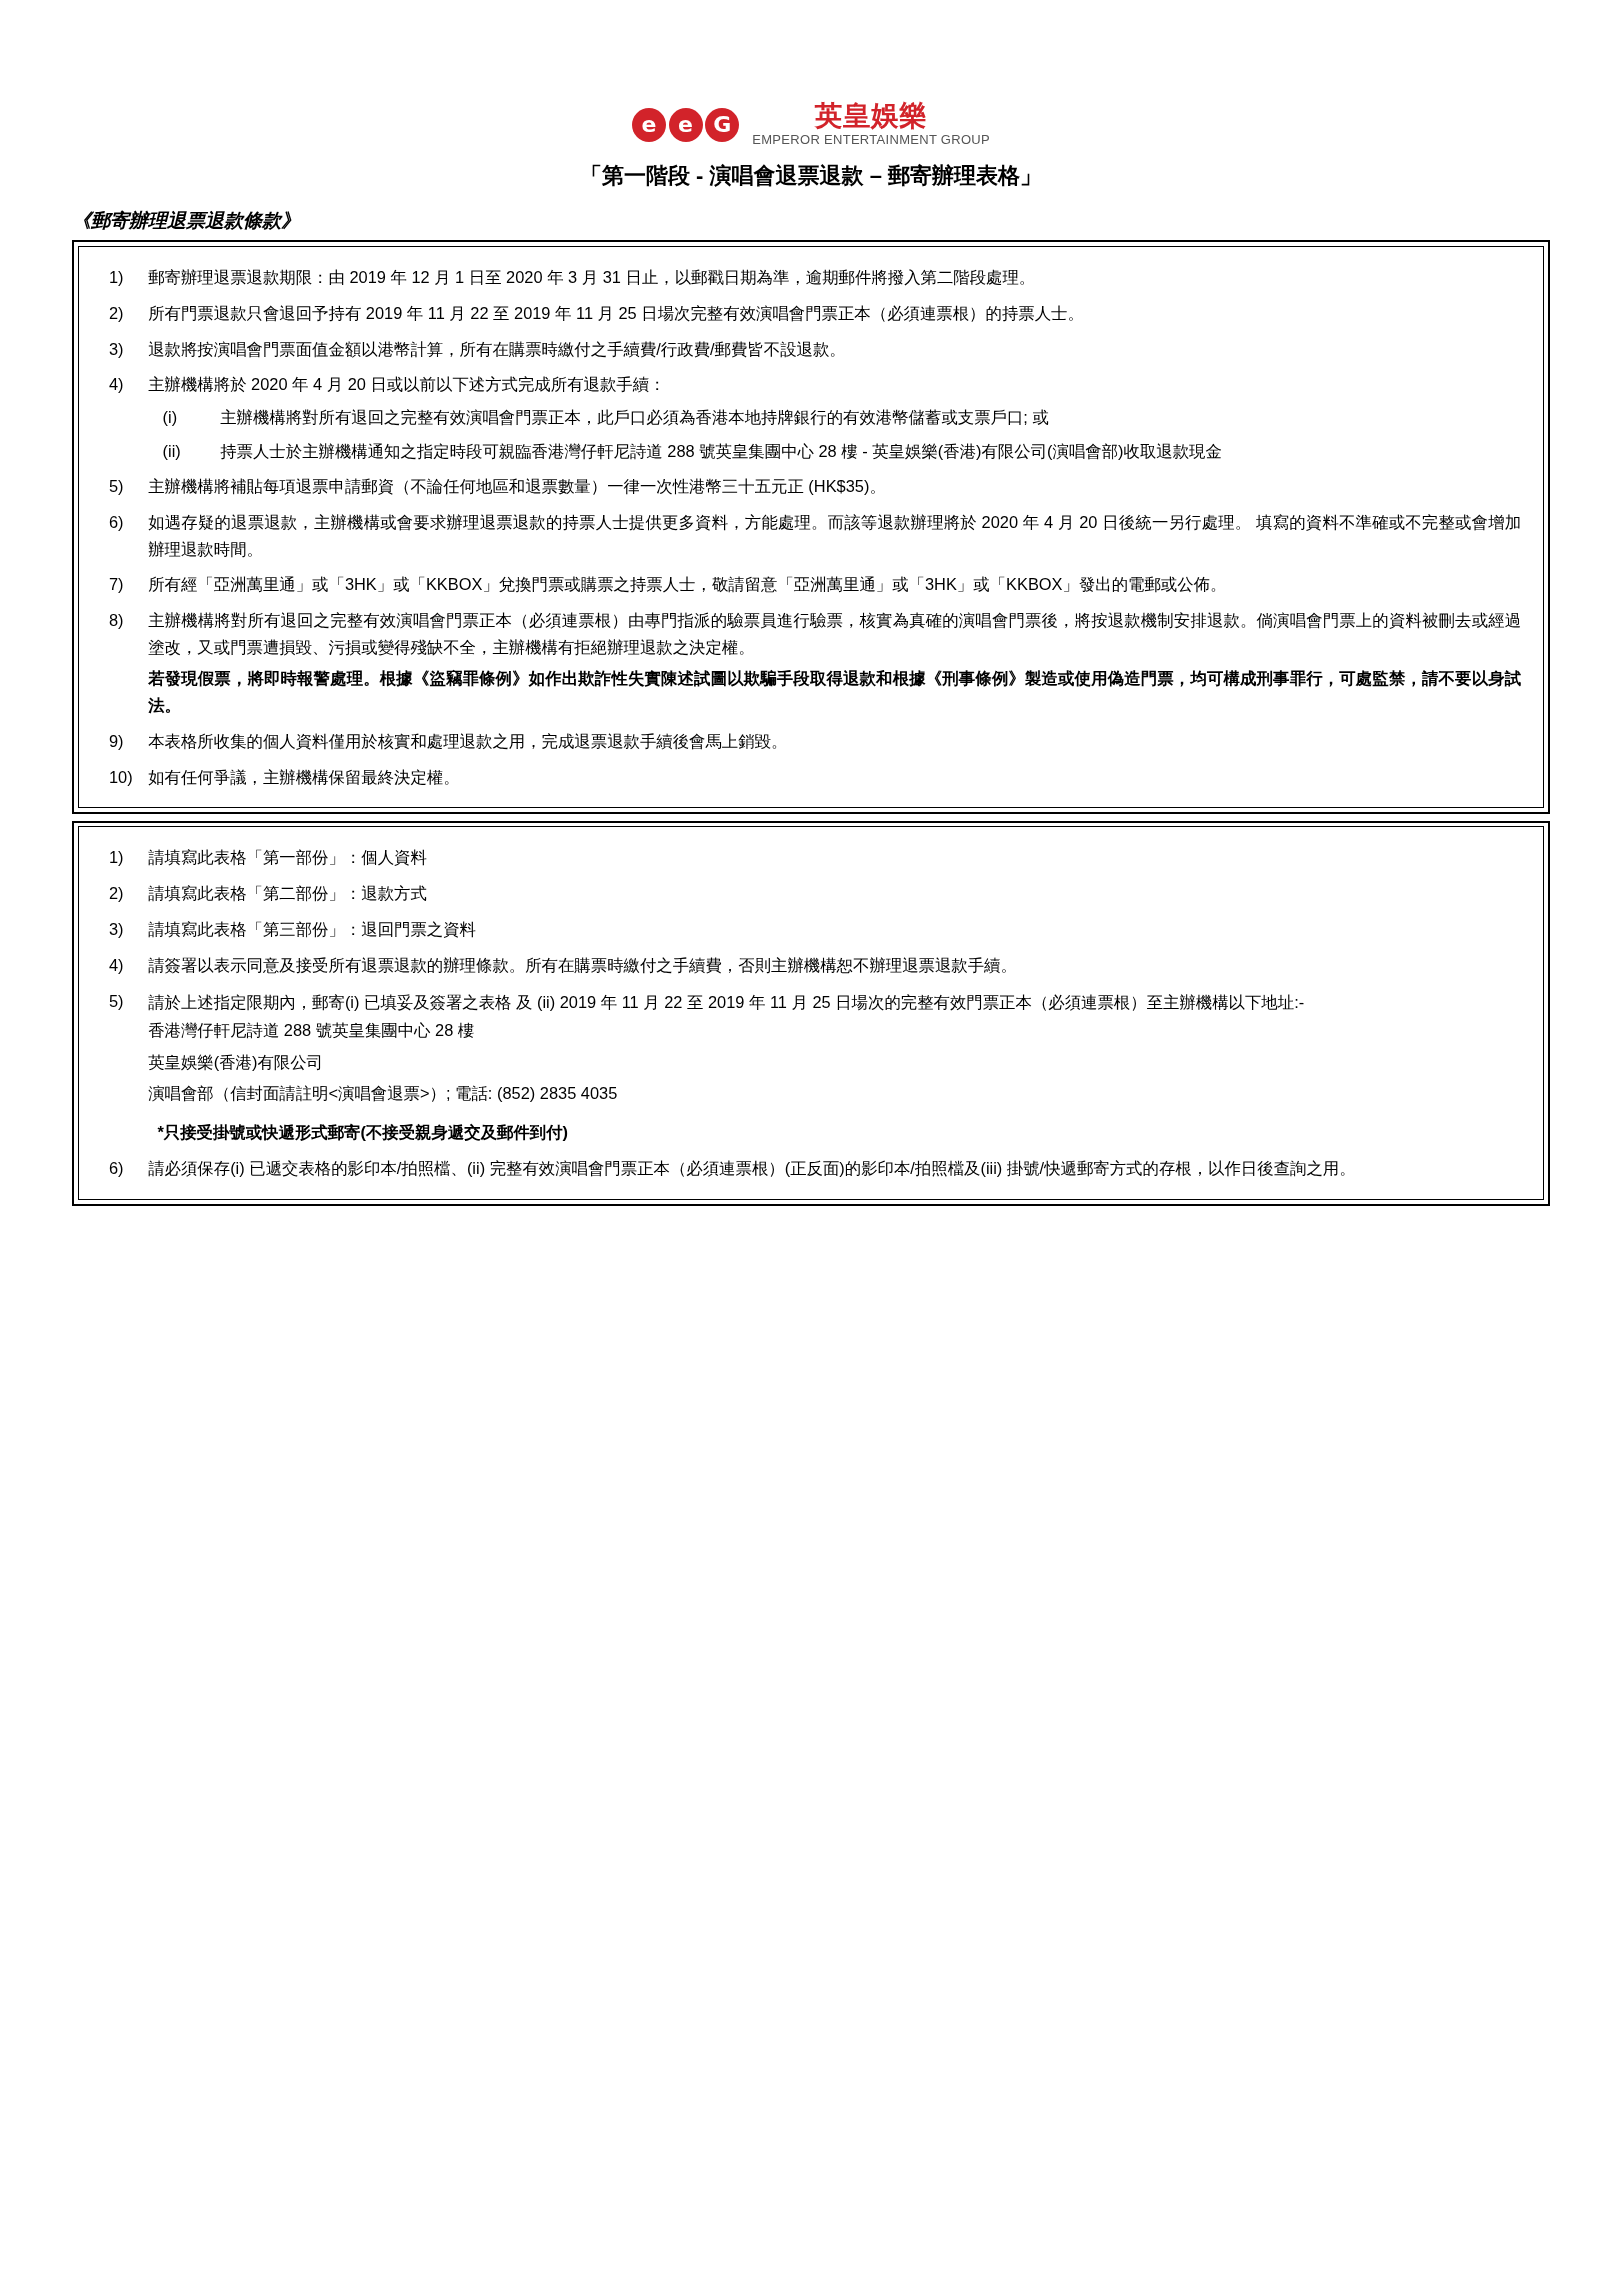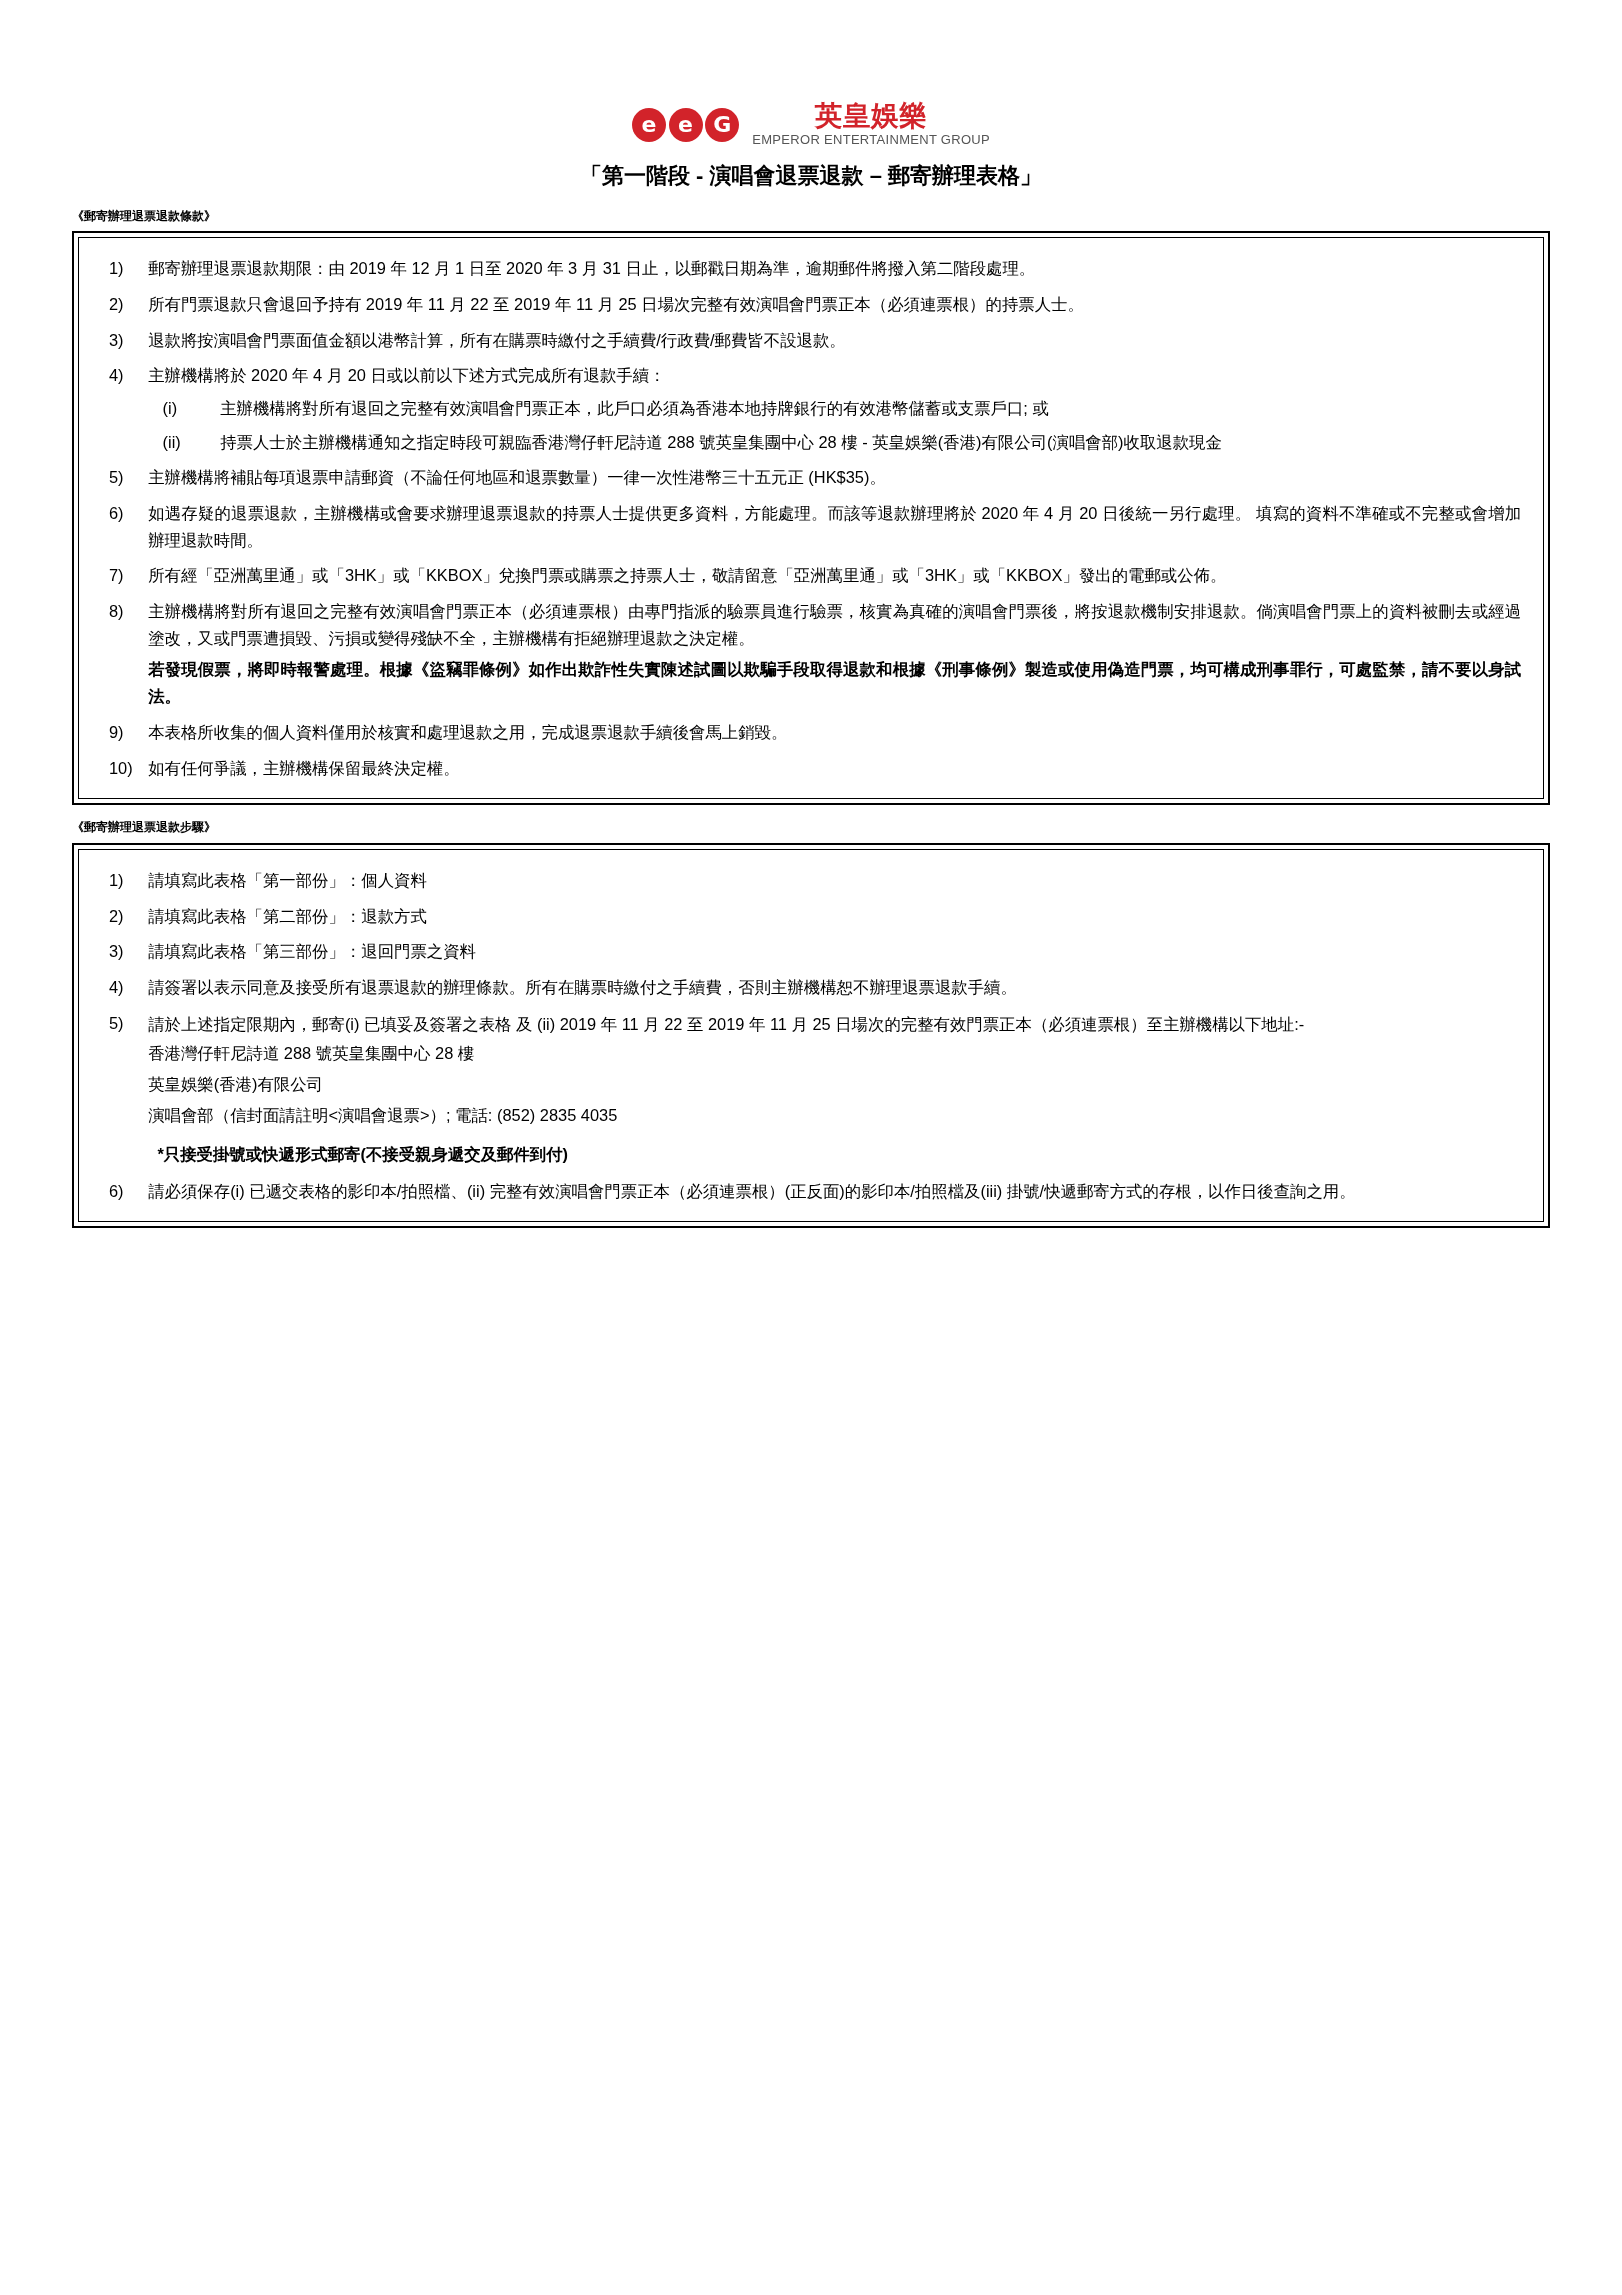--- a/index.html
+++ b/index.html
@@ -83,23 +83,24 @@
   .title-sub {
     text-align: center;
     font-size: 22px;
     font-weight: bold;
     line-height: 1.5;
     margin-top: 6.5px;
     margin-bottom: 15.7px;
   }
 
   .section-heading {
-    font-size: 12px;
+    font-size: 19px;
     font-weight: bold;
     margin: 14.4px 0 6.5px 0;
+    font-style: italic;
   }
 
   
   .double-box {
     border: 2px solid #000000;
     padding: 3.9px;
     margin-bottom: 6.5px;
   }
   .double-box-inner {
     border: 1px solid #000000;
@@ -252,21 +253,20 @@
       </div>
 
       <div class="row">
         <span class="num">10)</span>
         <span class="body">如有任何爭議，主辦機構保留最終決定權。</span>
       </div>
 
     </div>
   </div>
 
-  <div class="section-heading">《郵寄辦理退票退款步驟》</div>
 
   <div class="double-box">
     <div class="double-box-inner">
 
       <div class="row">
         <span class="num">1)</span>
         <span class="body">請填寫此表格「第一部份」：個人資料</span>
       </div>
 
       <div class="row">

